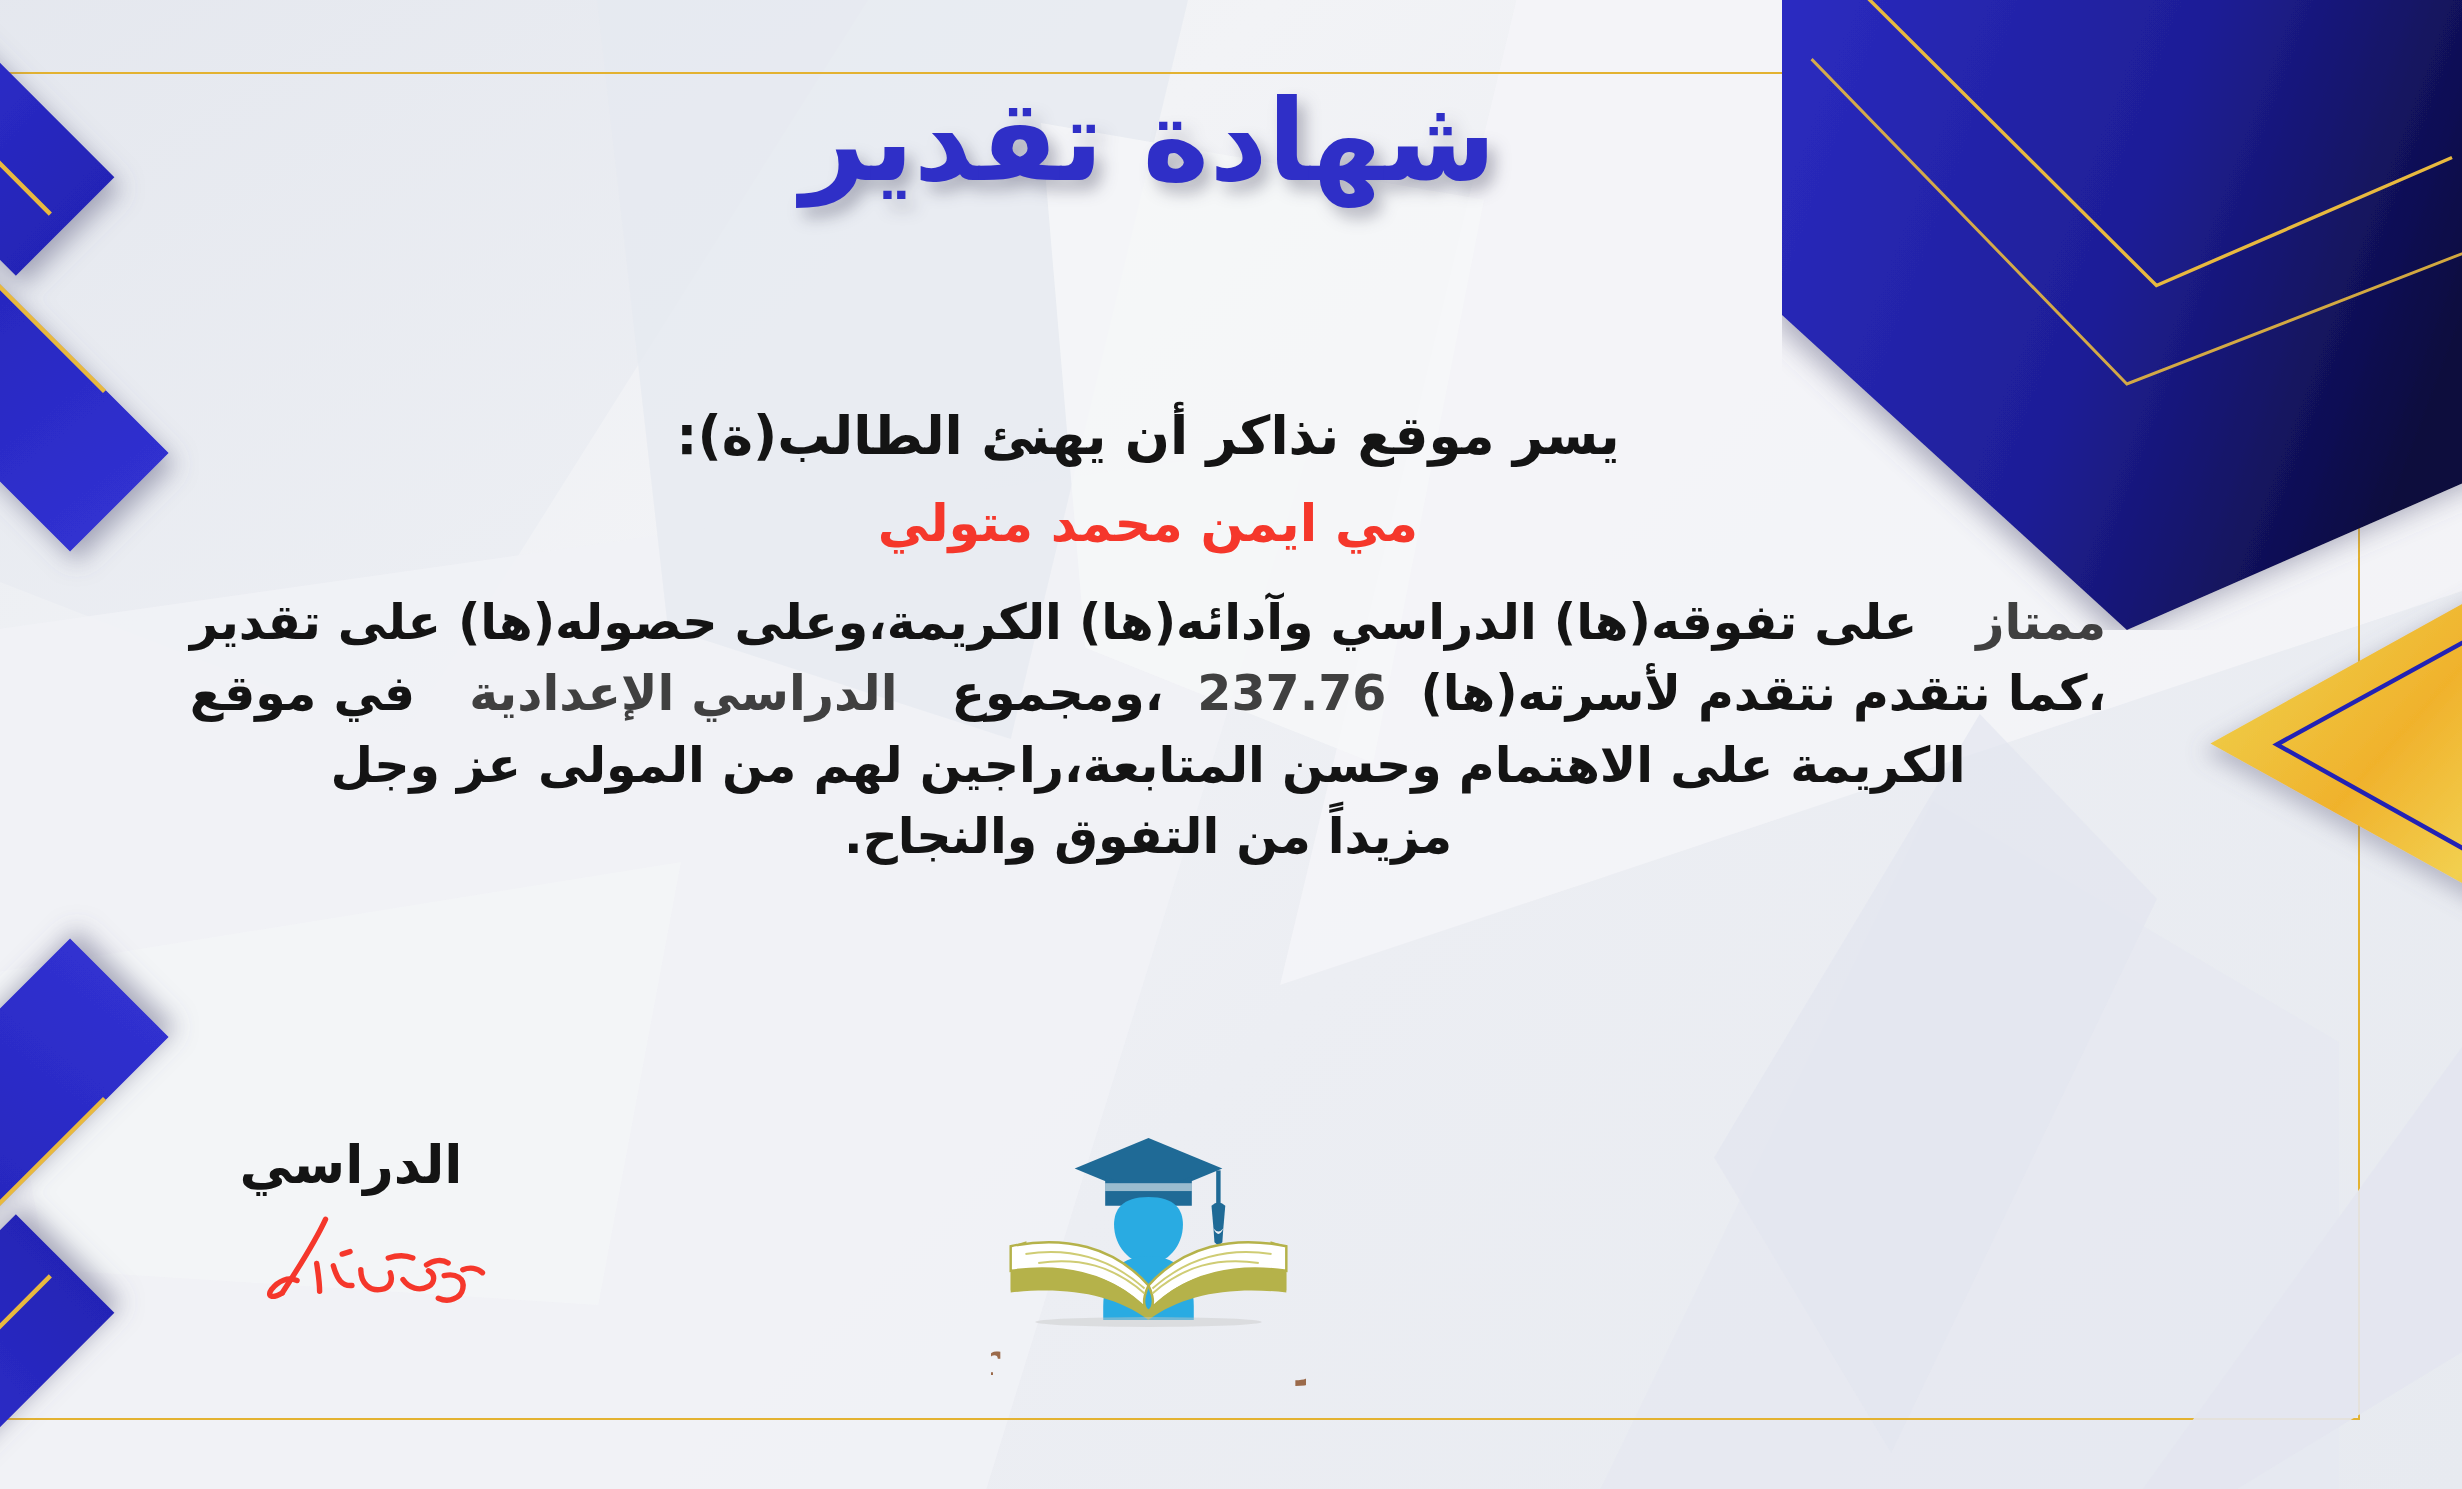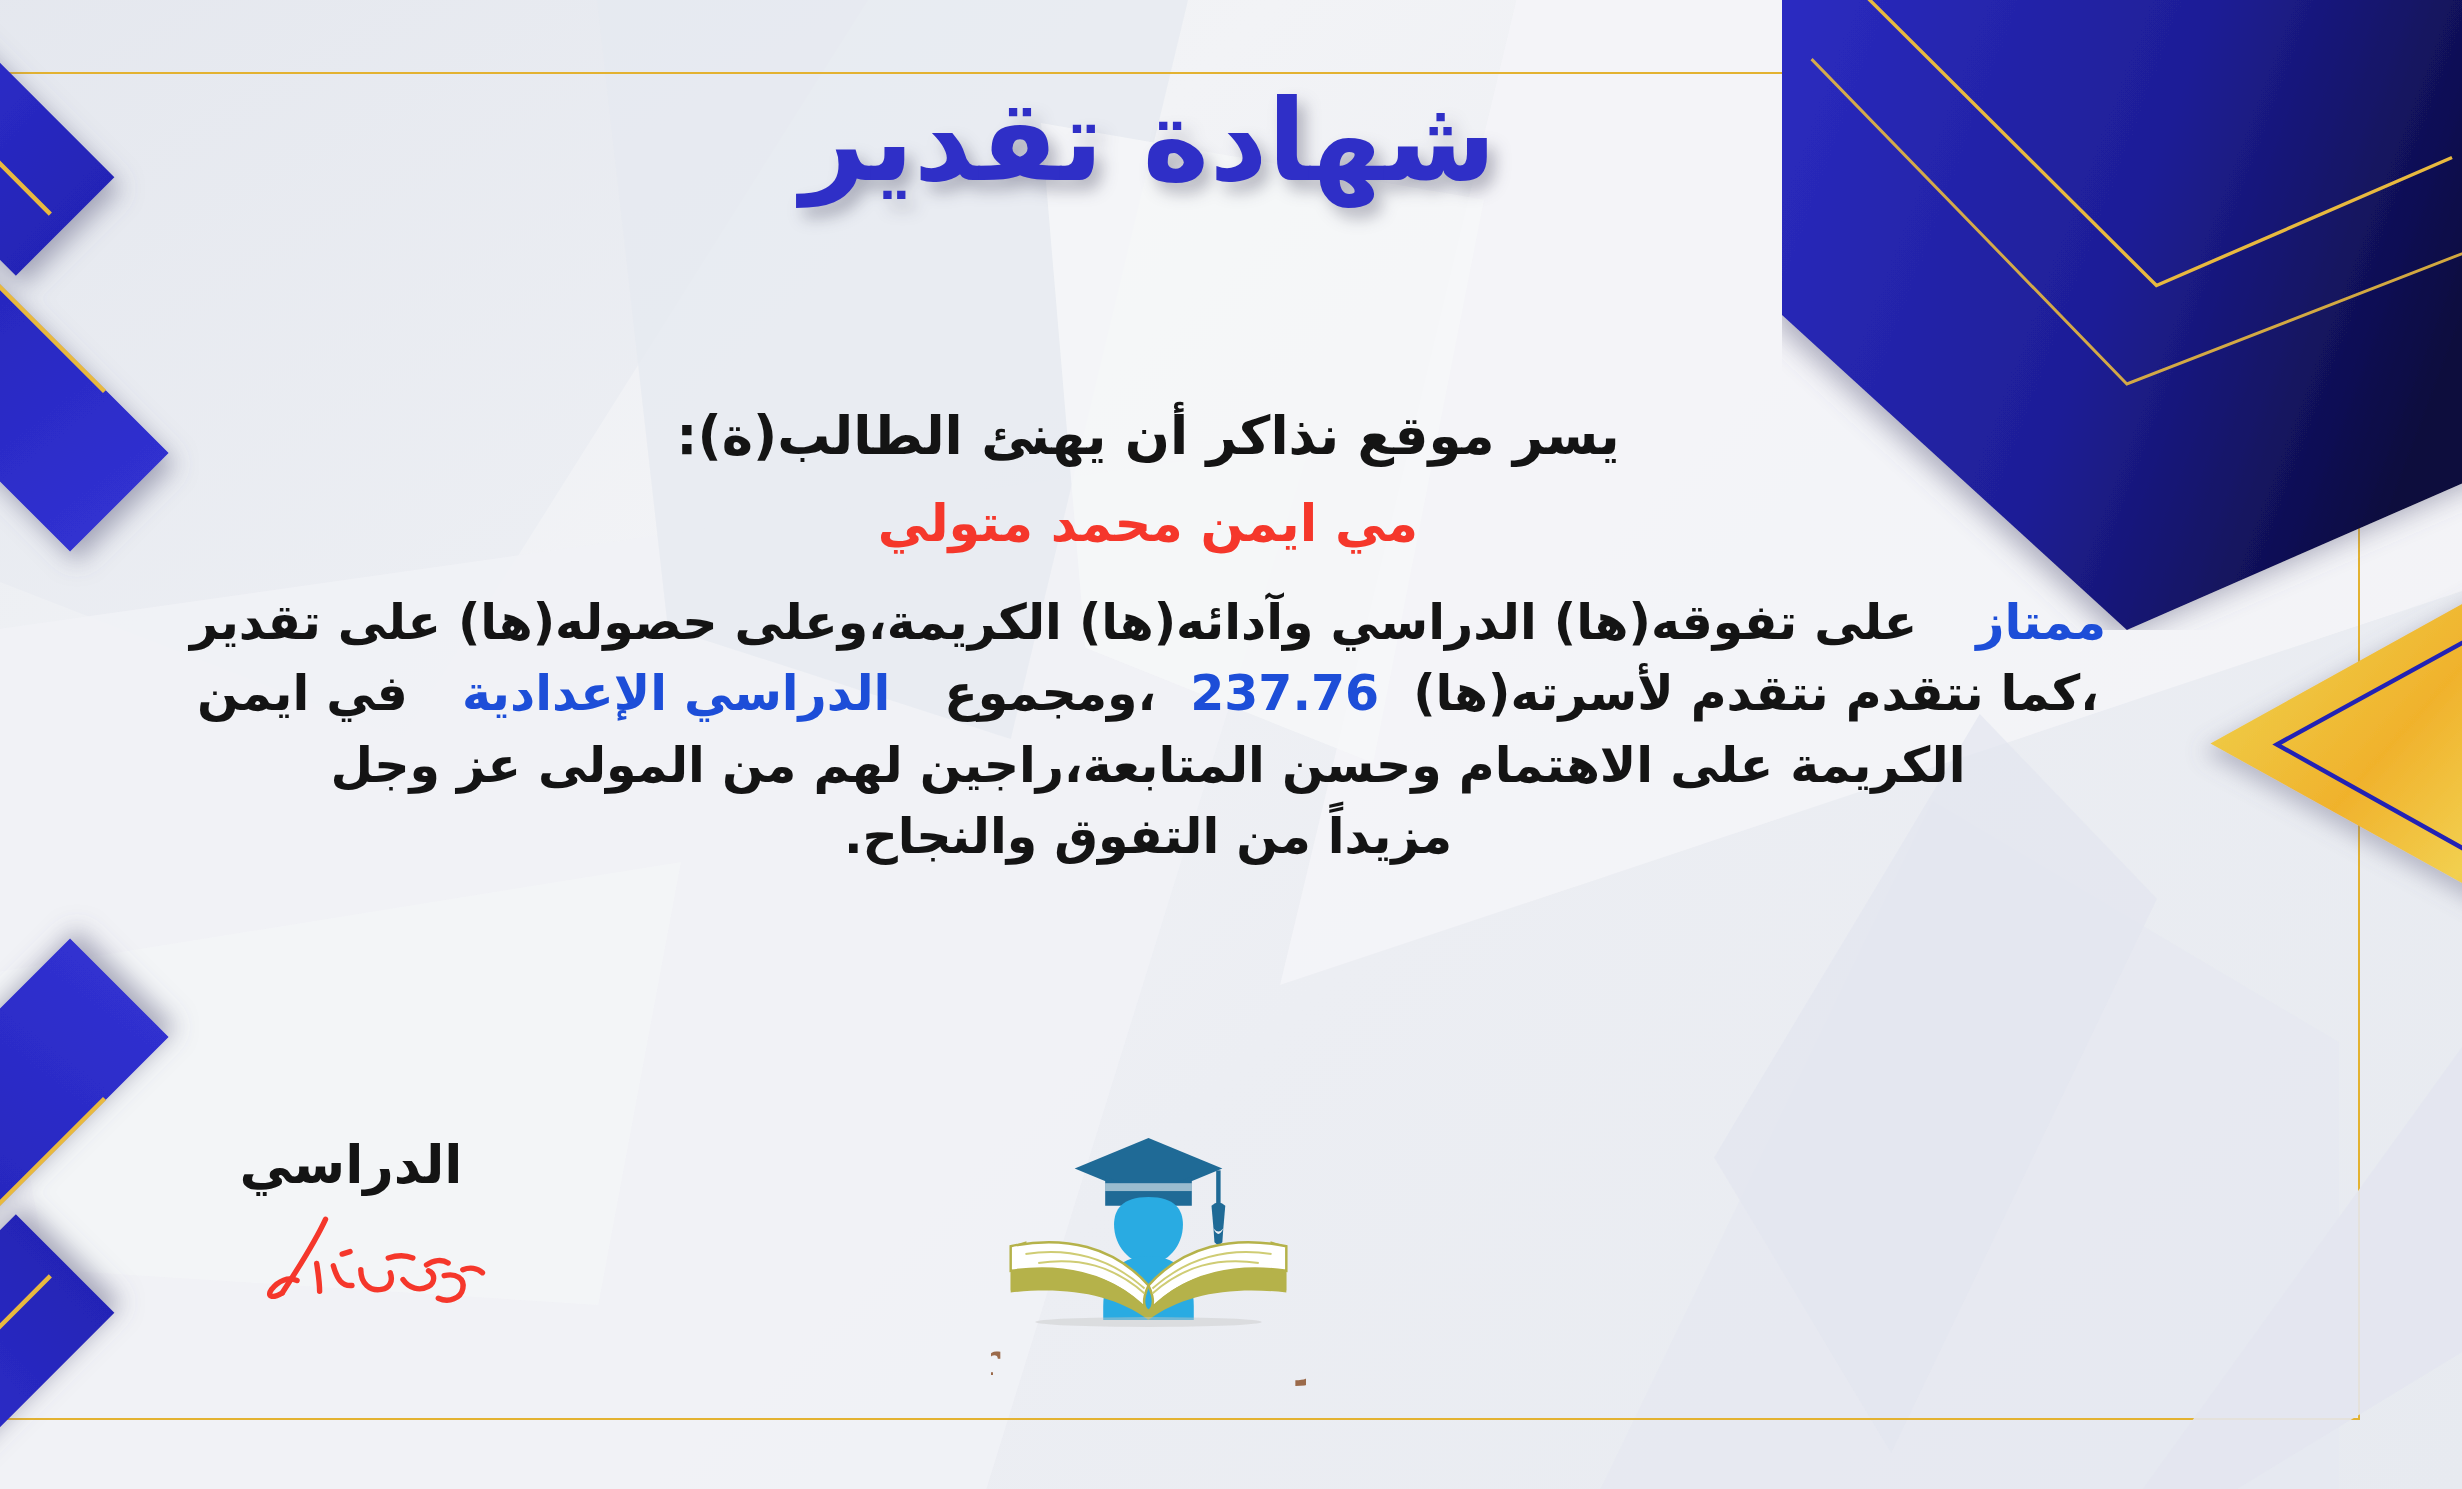--- a/index.html
+++ b/index.html
@@ -60,21 +60,21 @@
   }
   .student-name{
     font-size:51px;font-weight:700;color:#f5372b;
     line-height:1.2;margin:0 0 32.5px 0;
   }
   .para{
     font-size:49px;font-weight:700;color:#141414;
     line-height:1.46;margin:0;
   }
   .para .line{display:block;white-space:nowrap;}
-  .red{color:#1d4ed8;}
+  .red{color:#404040;}
   .sp-a{display:inline-block;width:34px;}
   .sp-b{display:inline-block;width:59px;}
   .sp-c{display:inline-block;width:54px;}
 
   
   .sig-block{position:absolute;left:320px;top:1138px;width:394px;text-align:center;}
   .sig-label{font-size:53px;font-weight:700;color:#141414;line-height:1;}
   .sig-mark{margin-top:15.8px;}
 
   
@@ -213,21 +213,21 @@
 
     <p class="student-name">مي ايمن محمد متولي</p>
 
     <div class="para">
 
       <span class="line">
         <span class="red">ممتاز</span><span class="sp-b"></span><span>على تفوقه(ها) الدراسي وآدائه(ها) الكريمة،وعلى حصوله(ها) على تقدير</span>
       </span>
 
       <span class="line">
-        <span>،كما نتقدم نتقدم لأسرته(ها)</span><span class="sp-a"></span><span class="red">237.76</span><span class="sp-a"></span><span>،ومجموع</span><span class="sp-c"></span><span class="red">الدراسي الإعدادية</span><span class="sp-c"></span><span>في ايمن</span>
+        <span>،كما نتقدم نتقدم لأسرته(ها)</span><span class="sp-a"></span><span class="red">237.76</span><span class="sp-a"></span><span>،ومجموع</span><span class="sp-c"></span><span class="red">الدراسي الإعدادية</span><span class="sp-c"></span><span>في موقع</span>
       </span>
 
       <span class="line">الكريمة على الاهتمام وحسن المتابعة،راجين لهم من المولى عز وجل</span>
 
       <span class="line">مزيداً من التفوق والنجاح.</span>
 
     </div>
   </div>
 
   <div class="sig-block">

